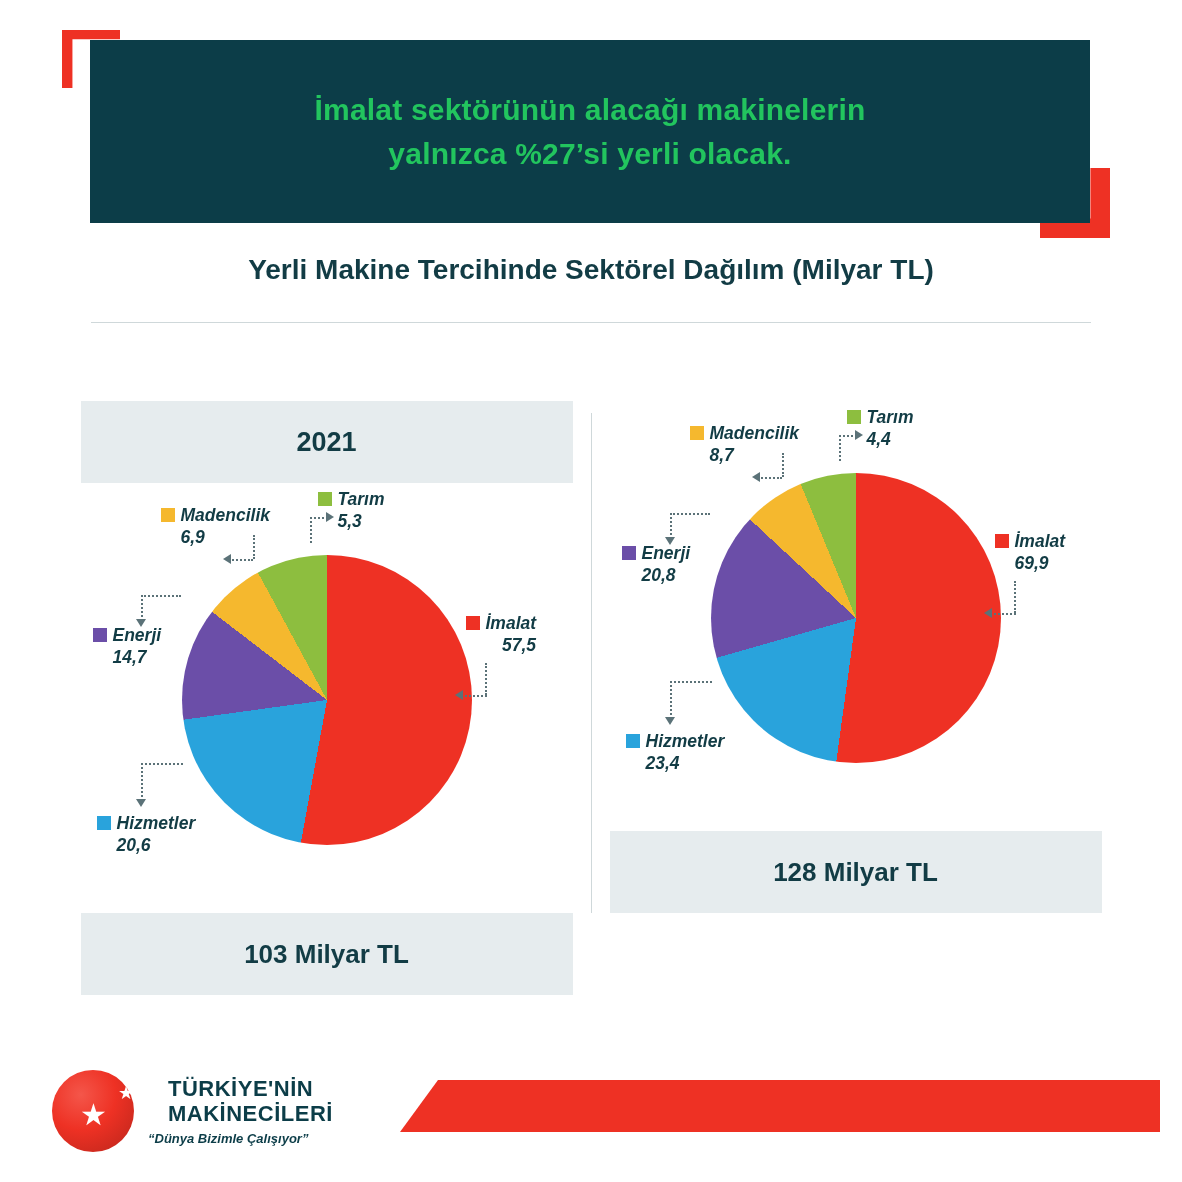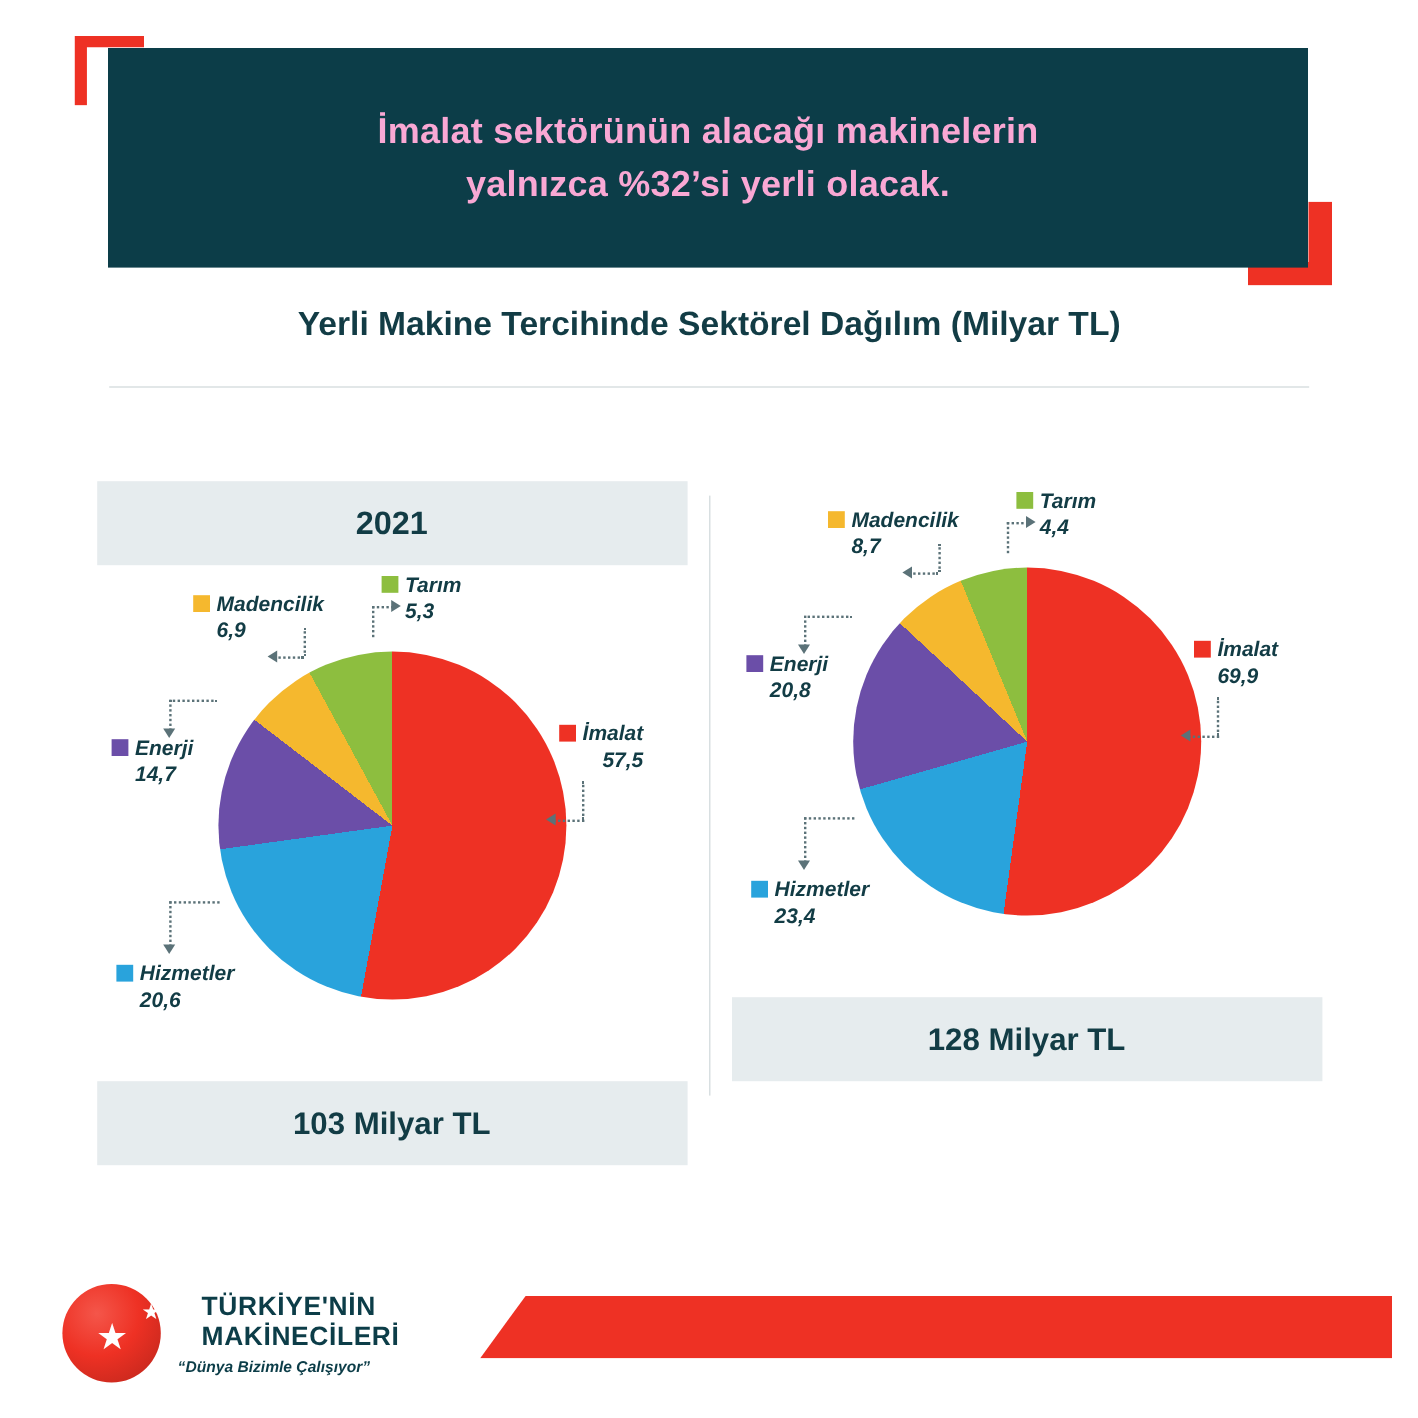--- a/index.html
+++ b/index.html
@@ -46,21 +46,21 @@
     top: 40px;
     width: 1000px;
     height: 183px;
     background: #0c3d48;
     display: flex;
     align-items: center;
     justify-content: center;
     z-index: 2;
   }
   .header-text {
-    color: #f9a8d4;
+    color: #22c55e;
     font-size: 30px;
     font-weight: bold;
     line-height: 1.45;
     text-align: center;
     letter-spacing: 0.2px;
     padding: 0 40px;
   }
 
   
   .subtitle {
@@ -82,21 +82,21 @@
     display: flex;
     justify-content: center;
     gap: 18px;
     margin-top: 78px;
   }
   .panel {
     width: 492px;
   }
   .panel-head, .panel-foot {
     background: #e6ecee;
-    height: 70px;
+    height: 82px;
     display: flex;
     align-items: center;
     justify-content: center;
     font-size: 27px;
     font-weight: bold;
     color: #123c45;
   }
   .panel-body {
     height: 430px;
     position: relative;
@@ -231,21 +231,21 @@
 </style>
 </head>
 <body>
 
 <div class="header-wrap">
   <div class="header-accent-left"></div>
   <div class="header-accent-right"></div>
   <div class="header-box">
     <div class="header-text">
       <div>İmalat sektörünün alacağı makinelerin</div>
-      <div>yalnızca %32’si yerli olacak.</div>
+      <div>yalnızca %27’si yerli olacak.</div>
     </div>
   </div>
 </div>
 
 <div class="subtitle">Yerli Makine Tercihinde Sektörel Dağılım (Milyar TL)</div>
 <div class="rule"></div>
 
 <div class="panels">
 
   <div class="panel">

